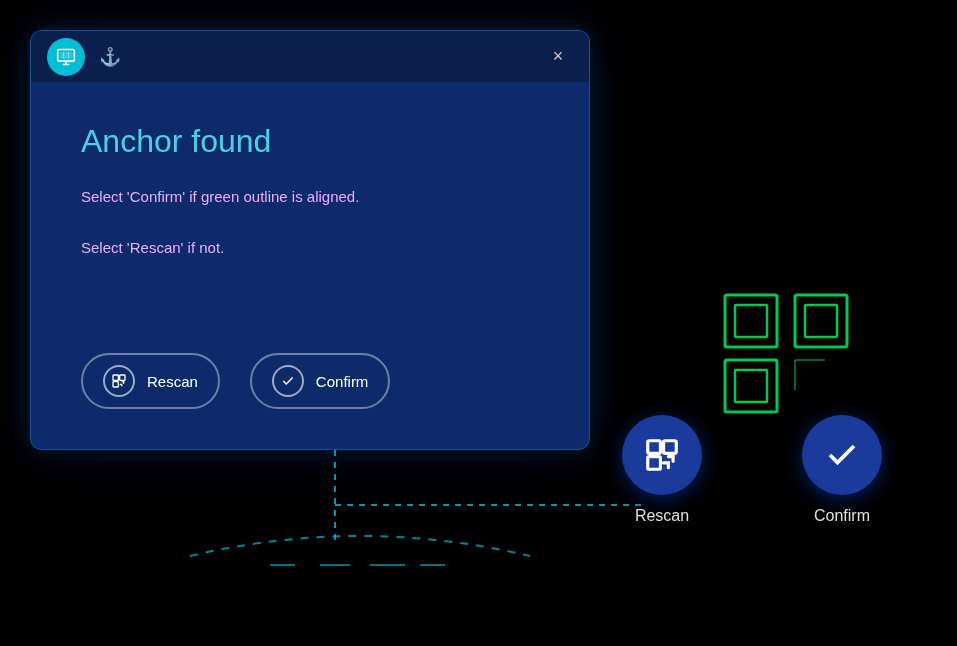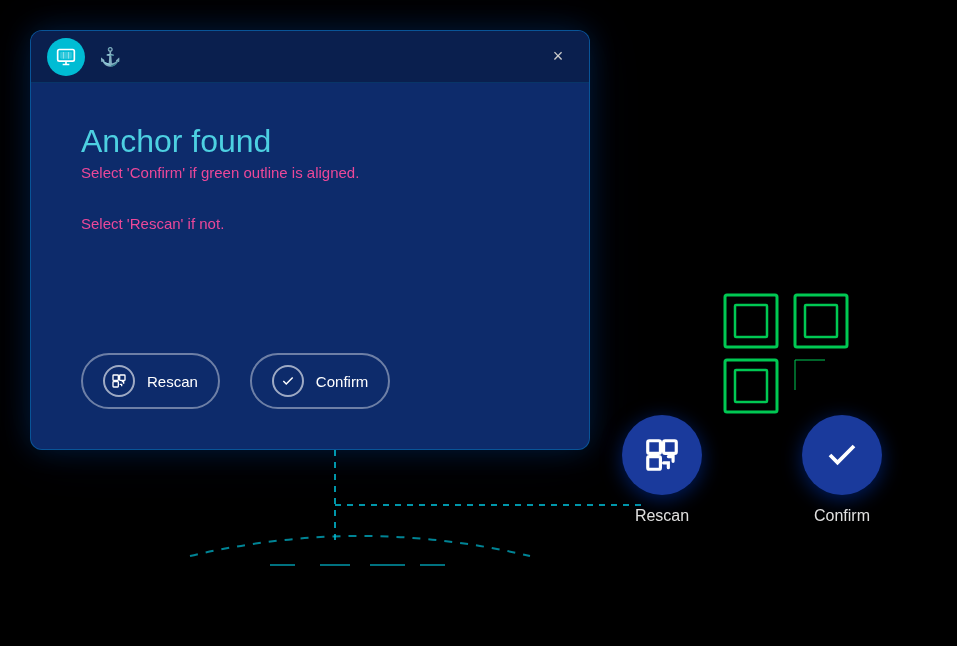--- a/index.html
+++ b/index.html
@@ -79,25 +79,26 @@
     }
 
     .window-body {
       padding: 40px 50px 30px 50px;
     }
 
     .anchor-title {
       font-size: 32px;
       color: #4dd0e1;
       font-weight: 300;
+      margin-bottom: 24px;
     }
 
     .anchor-desc {
       font-size: 15px;
-      color: #ec4899;
+      color: #f0abfc;
       line-height: 1.7;
     }
 
     .window-actions {
       position: absolute;
       bottom: 40px;
       left: 50px;
       display: flex;
       gap: 30px;
       align-items: center;

